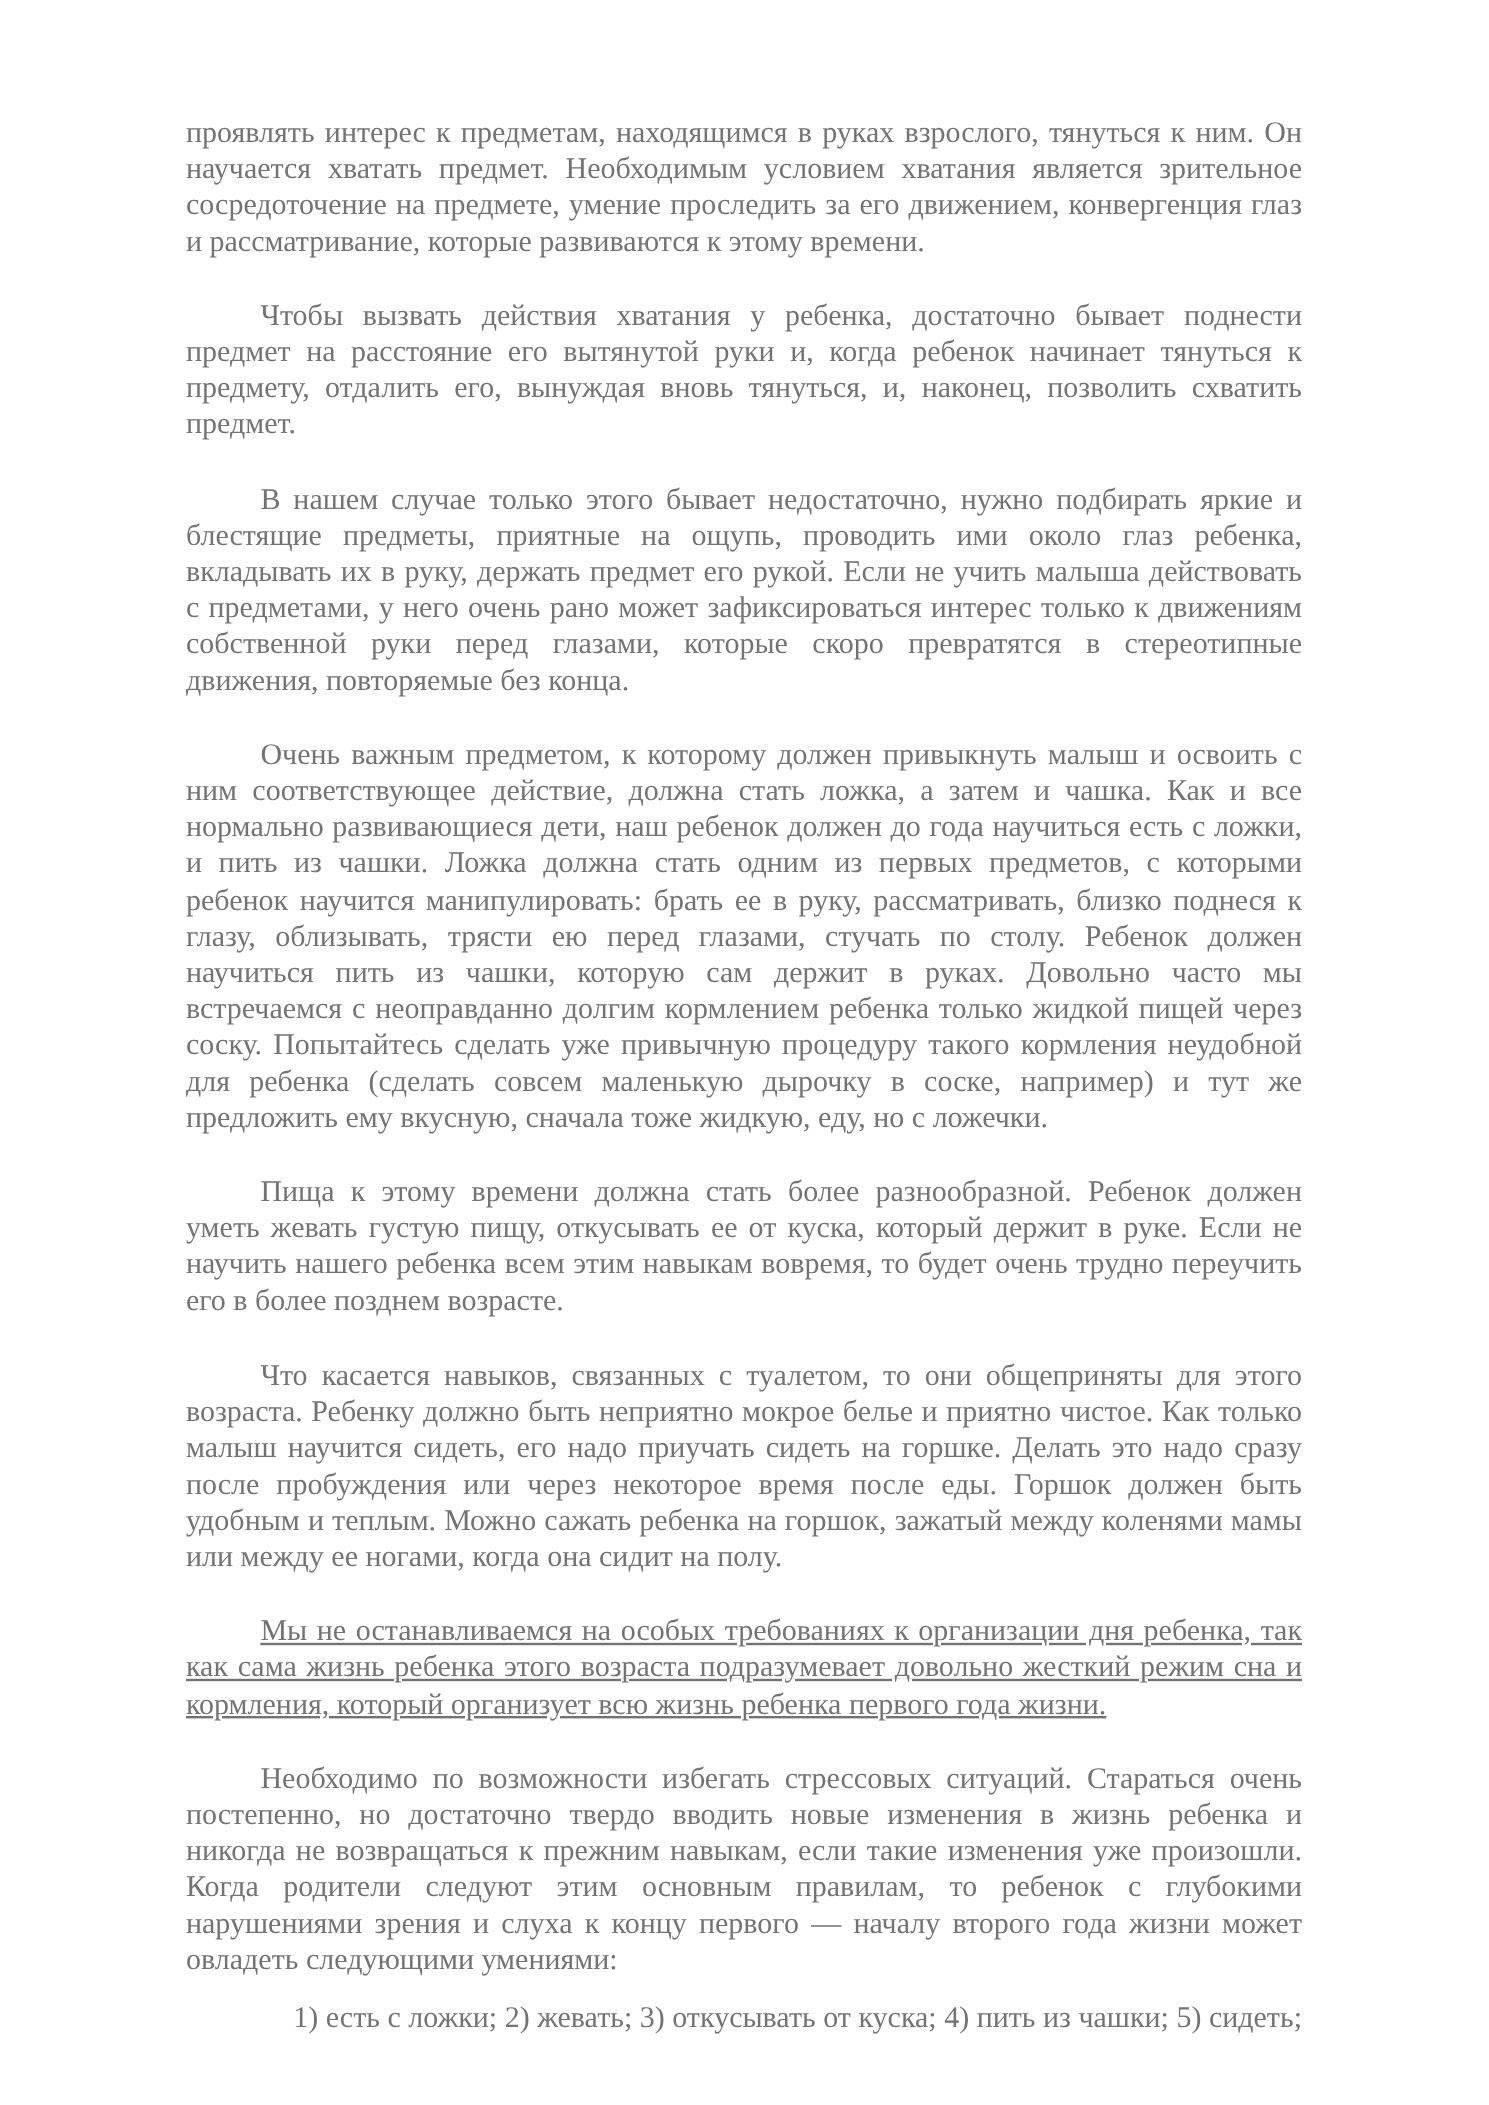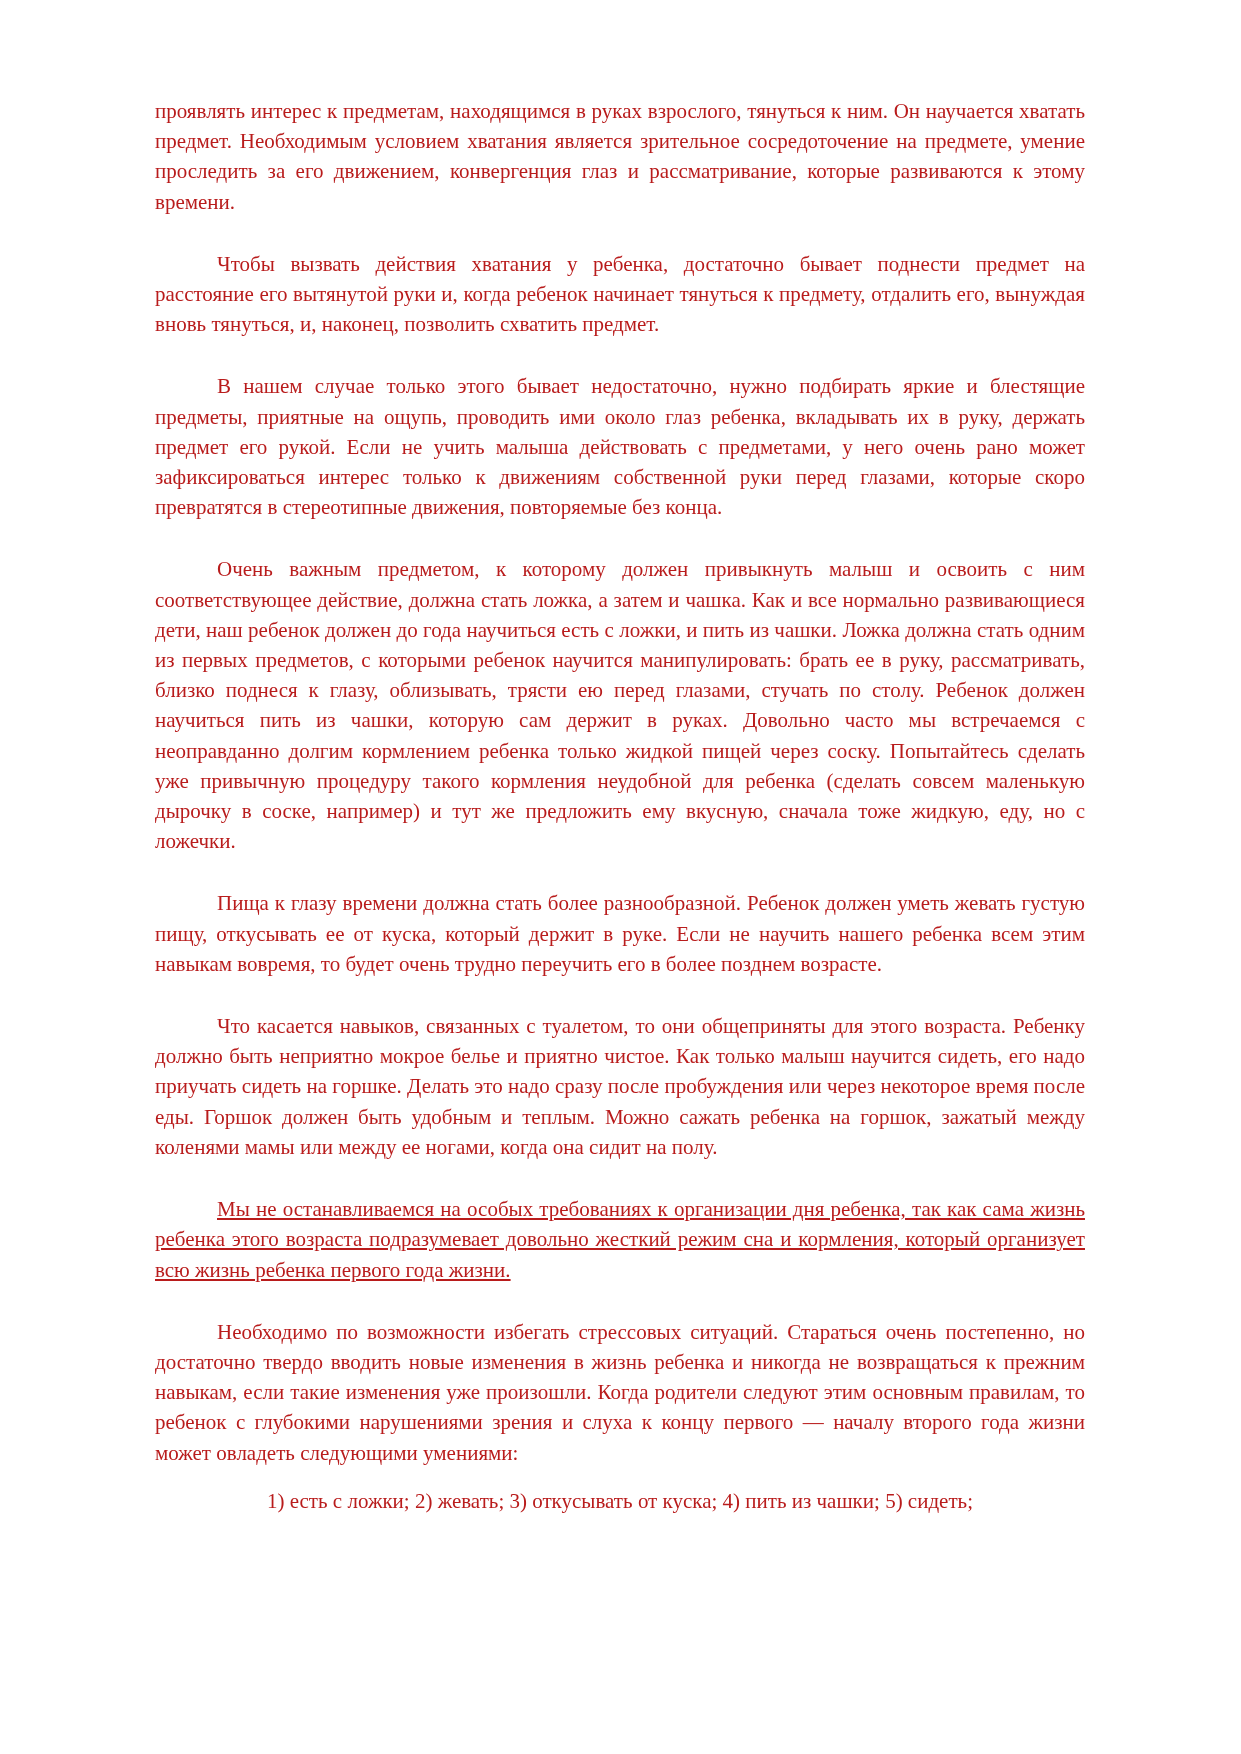--- a/index.html
+++ b/index.html
@@ -21,43 +21,43 @@
 
   .text-column {
     position: absolute;
     left: 155px;
     top: 96px;
     width: 930px;
   }
 
   .para {
     font-family: "Liberation Serif", "DejaVu Serif", serif;
-    font-size: 21px;
+    font-size: 25px;
     line-height: 30.2px;
-    color: #b91c1c;
+    color: #737373;
     text-align: justify;
     text-justify: inter-word;
     margin: 0 0 20px 0;
     text-indent: 0;
     hyphens: none;
     -webkit-hyphens: none;
   }
 
   .para.indented {
     text-indent: 62px;
     margin-top: 32px;
   }
 
   .para.no-indent {
     text-indent: 0;
   }
 
   
   .para.flush {
-    text-align: center;
+    text-align: right;
     margin-bottom: 0;
   }
 
   .para.tight {
     margin-bottom: 18px;
   }
 
   .para.gap-large {
     margin-bottom: 26px;
     text-decoration: underline;
@@ -70,21 +70,21 @@
   <div class="text-column">
 
     <p class="para no-indent">проявлять интерес к предметам, находящимся в руках взрослого, тянуться к ним. Он научается хватать предмет. Необходимым условием хватания является зрительное сосредоточение на предмете, умение проследить за его движением, конвергенция глаз и рассматривание, которые развиваются к этому времени.</p>
 
     <p class="para indented">Чтобы вызвать действия хватания у ребенка, достаточно бывает поднести предмет на расстояние его вытянутой руки и, когда ребенок начинает тянуться к предмету, отдалить его, вынуждая вновь тянуться, и, наконец, позволить схватить предмет.</p>
 
     <p class="para indented">В нашем случае только этого бывает недостаточно, нужно подбирать яркие и блестящие предметы, приятные на ощупь, проводить ими около глаз ребенка, вкладывать их в руку, держать предмет его рукой. Если не учить малыша действовать с предметами, у него очень рано может зафиксироваться интерес только к движениям собственной руки перед глазами, которые скоро превратятся в стереотипные движения, повторяемые без конца.</p>
 
     <p class="para indented">Очень важным предметом, к которому должен привыкнуть малыш и освоить с ним соответствующее действие, должна стать ложка, а затем и чашка. Как и все нормально развивающиеся дети, наш ребенок должен до года научиться есть с ложки, и пить из чашки. Ложка должна стать одним из первых предметов, с которыми ребенок научится манипулировать: брать ее в руку, рассматривать, близко поднеся к глазу, облизывать, трясти ею перед глазами, стучать по столу. Ребенок должен научиться пить из чашки, которую сам держит в руках. Довольно часто мы встречаемся с неоправданно долгим кормлением ребенка только жидкой пищей через соску. Попытайтесь сделать уже привычную процедуру такого кормления неудобной для ребенка (сделать совсем маленькую дырочку в соске, например) и тут же предложить ему вкусную, сначала тоже жидкую, еду, но с ложечки.</p>
 
-    <p class="para indented">Пища к глазу времени должна стать более разнообразной. Ребенок должен уметь жевать густую пищу, откусывать ее от куска, который держит в руке. Если не научить нашего ребенка всем этим навыкам вовремя, то будет очень трудно переучить его в более позднем возрасте.</p>
+    <p class="para indented">Пища к этому времени должна стать более разнообразной. Ребенок должен уметь жевать густую пищу, откусывать ее от куска, который держит в руке. Если не научить нашего ребенка всем этим навыкам вовремя, то будет очень трудно переучить его в более позднем возрасте.</p>
 
     <p class="para indented">Что касается навыков, связанных с туалетом, то они общеприняты для этого возраста. Ребенку должно быть неприятно мокрое белье и приятно чистое. Как только малыш научится сидеть, его надо приучать сидеть на горшке. Делать это надо сразу после пробуждения или через некоторое время после еды. Горшок должен быть удобным и теплым. Можно сажать ребенка на горшок, зажатый между коленями мамы или между ее ногами, когда она сидит на полу.</p>
 
     <p class="para indented gap-large">Мы не останавливаемся на особых требованиях к организации дня ребенка, так как сама жизнь ребенка этого возраста подразумевает довольно жесткий режим сна и кормления, который организует всю жизнь ребенка первого года жизни.</p>
 
     <p class="para indented tight">Необходимо по возможности избегать стрессовых ситуаций. Стараться очень постепенно, но достаточно твердо вводить новые изменения в жизнь ребенка и никогда не возвращаться к прежним навыкам, если такие изменения уже произошли. Когда родители следуют этим основным правилам, то ребенок с глубокими нарушениями зрения и слуха к концу первого — началу второго года жизни может овладеть следующими умениями:</p>
 
     <p class="para no-indent flush">1) есть с ложки;  2) жевать;  3) откусывать от куска;  4) пить из чашки;  5) сидеть;</p>
 
   </div>

